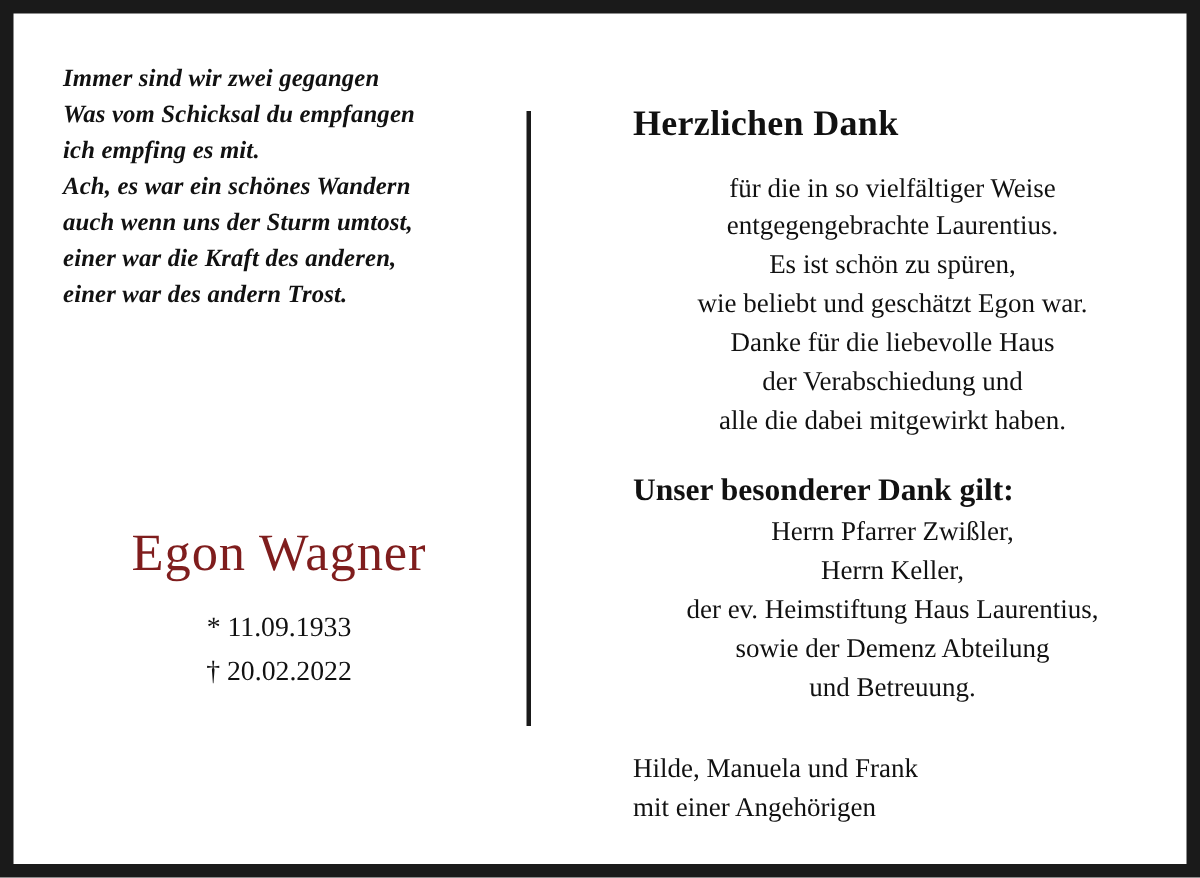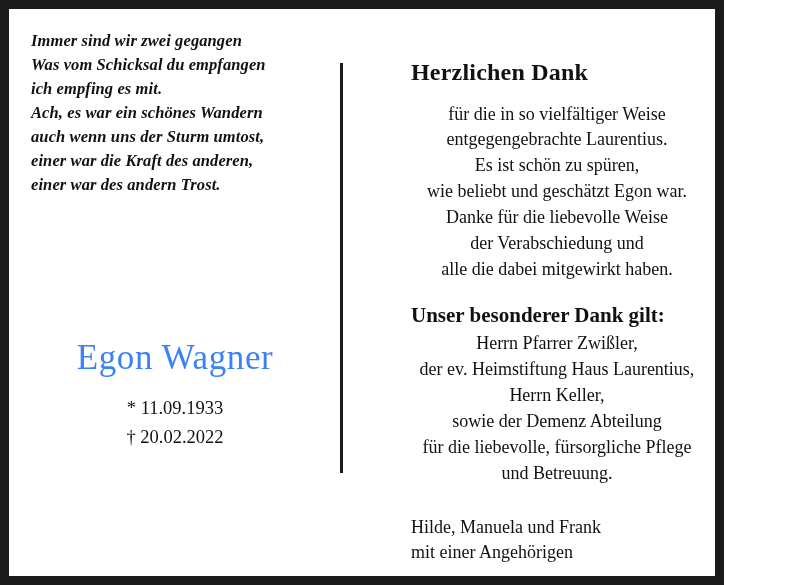--- a/index.html
+++ b/index.html
@@ -10,25 +10,25 @@
   body {
     width: 800px;
     height: 585px;
     overflow: hidden;
     font-family: "Liberation Serif", serif;
     color: #111111;
   }
   .notice {
     position: relative;
     box-sizing: border-box;
-    width: 724px;
+    width: 800px;
     height: 585px;
     border: 9px solid #1a1a1a;
     background: #ffffff;
-    padding: 0;
+    padding: 11px;
   }
   .inner {
     position: relative;
     box-sizing: border-box;
     width: 100%;
     height: 100%;
     display: flex;
     flex-direction: row;
   }
   
@@ -55,21 +55,21 @@
     left: 0;
     right: 8px;
     top: 330px;
     text-align: center;
   }
   .deceased-name {
     font-family: "Liberation Serif", serif;
     font-size: 35px;
     font-weight: 400;
     letter-spacing: 0.6px;
-    color: #3b82f6;
+    color: #7f1d1d;
     line-height: 1.1;
   }
   .dates {
     margin-top: 16px;
     font-family: "Liberation Serif", serif;
     font-size: 18.5px;
     color: #111111;
     line-height: 1.6;
   }
   .dates .date-line {
@@ -147,33 +147,32 @@
     <div class="divider"></div>
 
     <div class="col-right">
       <div class="heading">Herzlichen Dank</div>
 
       <div class="para">
         <div>für die in so vielfältiger Weise</div>
         <div>entgegengebrachte Laurentius.</div>
         <div>Es ist schön zu spüren,</div>
         <div>wie beliebt und geschätzt Egon war.</div>
-        <div>Danke für die liebevolle Weise</div>
+        <div>Danke für die liebevolle Haus</div>
         <div>der Verabschiedung und</div>
         <div>alle die dabei mitgewirkt haben.</div>
       </div>
 
       <div class="subheading">Unser besonderer Dank gilt:</div>
 
       <div class="para">
         <div>Herrn Pfarrer Zwißler,</div>
+        <div>Herrn Keller,</div>
         <div>der ev. Heimstiftung Haus Laurentius,</div>
-        <div>Herrn Keller,</div>
         <div>sowie der Demenz Abteilung</div>
-        <div>für die liebevolle, fürsorgliche Pflege</div>
         <div>und Betreuung.</div>
       </div>
 
       <div class="closing">
         <div>Hilde, Manuela und Frank</div>
         <div>mit einer Angehörigen</div>
       </div>
     </div>
 
   </div>

